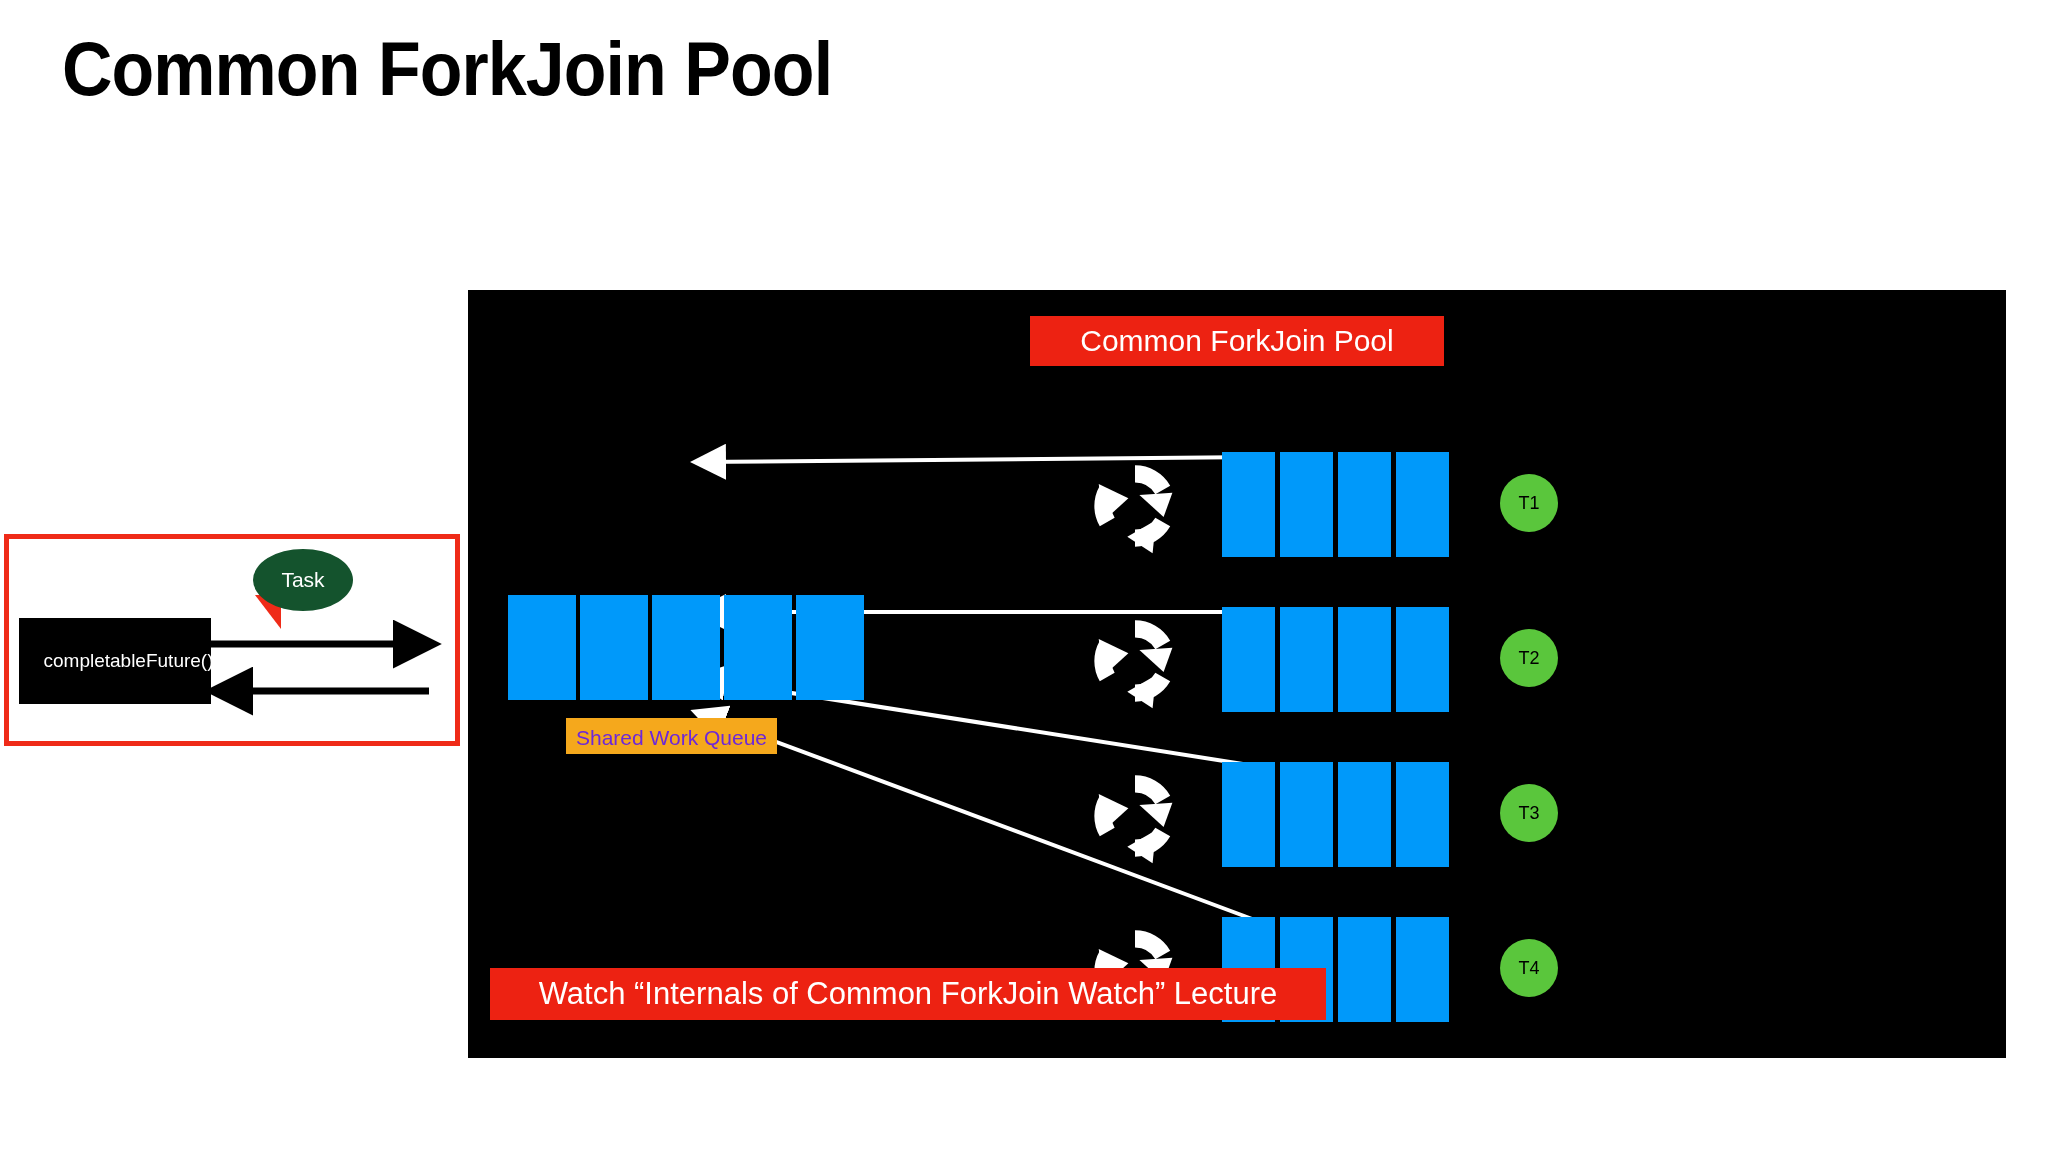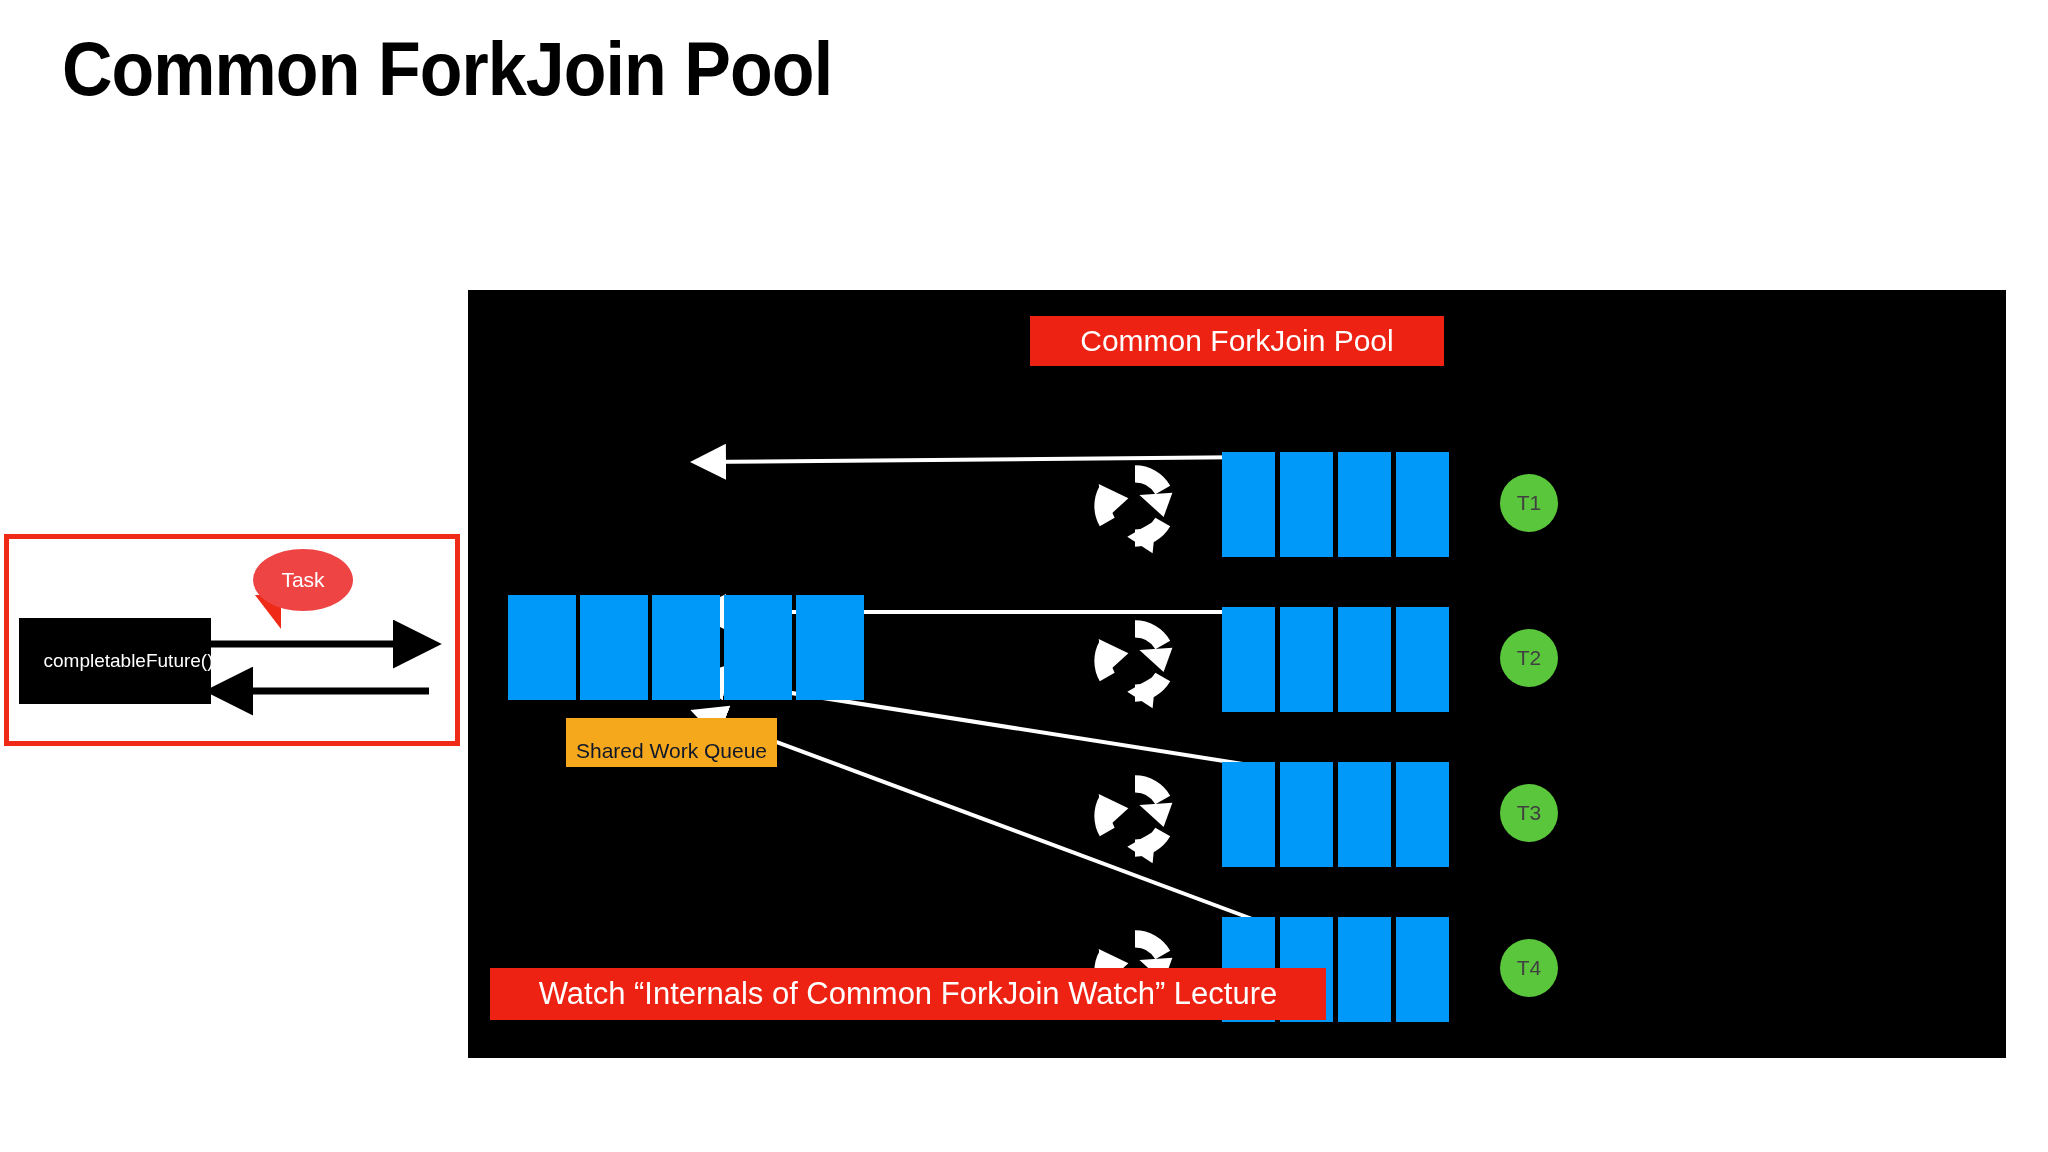--- a/index.html
+++ b/index.html
@@ -45,21 +45,21 @@
   .cf-box-label{
     color:#ffffff;
     font-size:19px;
     white-space:nowrap;
     margin-left:27px;
   }
   .task-bubble{
     position:absolute;
     left:253px; top:549px;
     width:100px; height:62px;
-    background:#ef4444;
+    background:#14532d;
     border-radius:50%;
     display:flex;align-items:center;justify-content:center;
     z-index:4;
   }
   .task-bubble-label{
     color:#ffffff;font-size:21px;
   }
   .task-tail{
     position:absolute;
     left:255px; top:595px;
@@ -99,44 +99,44 @@
     gap:4px;
   }
   .queue-cell{
     width:68px;height:105px;
     background:#0099fa;
   }
   .queue-label{
     position:absolute;
     left:98px; top:428px;
     background:#f5a81c;
-    color:#0f172a;
+    color:#6d28d9;
     font-size:21px;
-    padding:21px 10px 4px 10px;
+    padding:8px 10px 4px 10px;
     white-space:nowrap;
   }
 
   
   .worker-row{position:absolute;left:612px;height:108px;}
   .worker-row .cycle-icon{
     position:absolute;left:0;top:-2px;width:110px;height:112px;
   }
   .worker-deque{
     position:absolute;left:142px;top:0;
     display:flex;gap:5px;
   }
   .deque-cell{width:53px;height:105px;background:#0099fa;}
   .thread-chip{
     position:absolute;left:420px;top:22px;
     width:58px;height:58px;
     background:#5ac63c;
     border-radius:50%;
     display:flex;align-items:center;justify-content:center;
   }
-  .thread-chip span{color:#404040;font-size:21px;}
+  .thread-chip span{color:#000000;font-size:18px;}
 
   
   .lecture-banner{
     position:absolute;
     left:22px; top:678px;
     width:836px; height:52px;
     background:#ed2212;
     display:flex;align-items:center;justify-content:center;
     z-index:6;
   }

